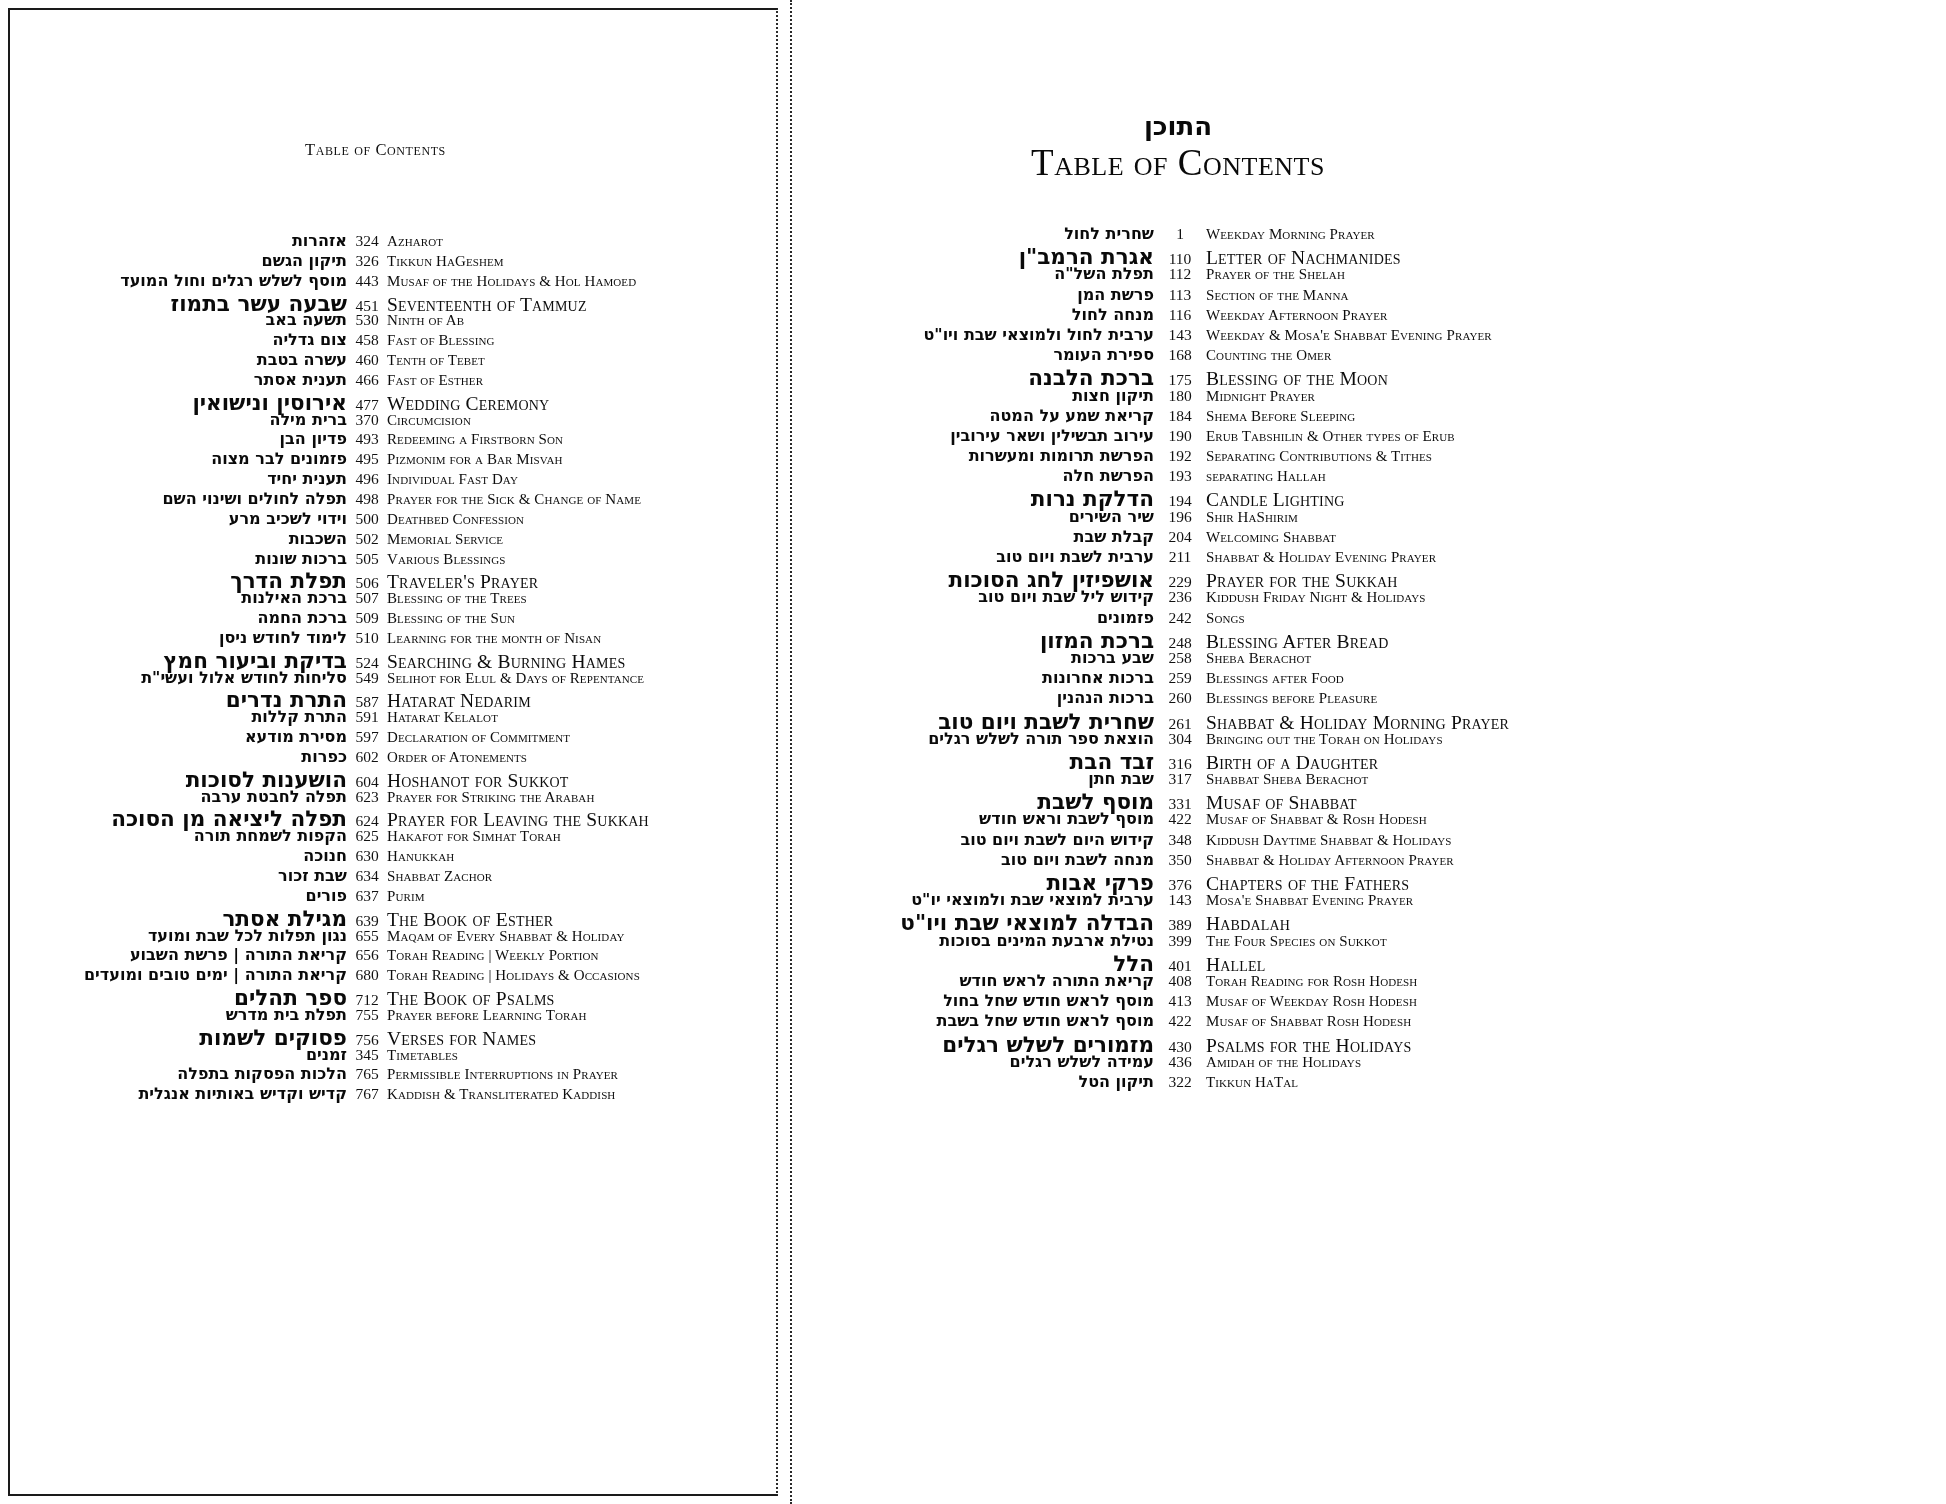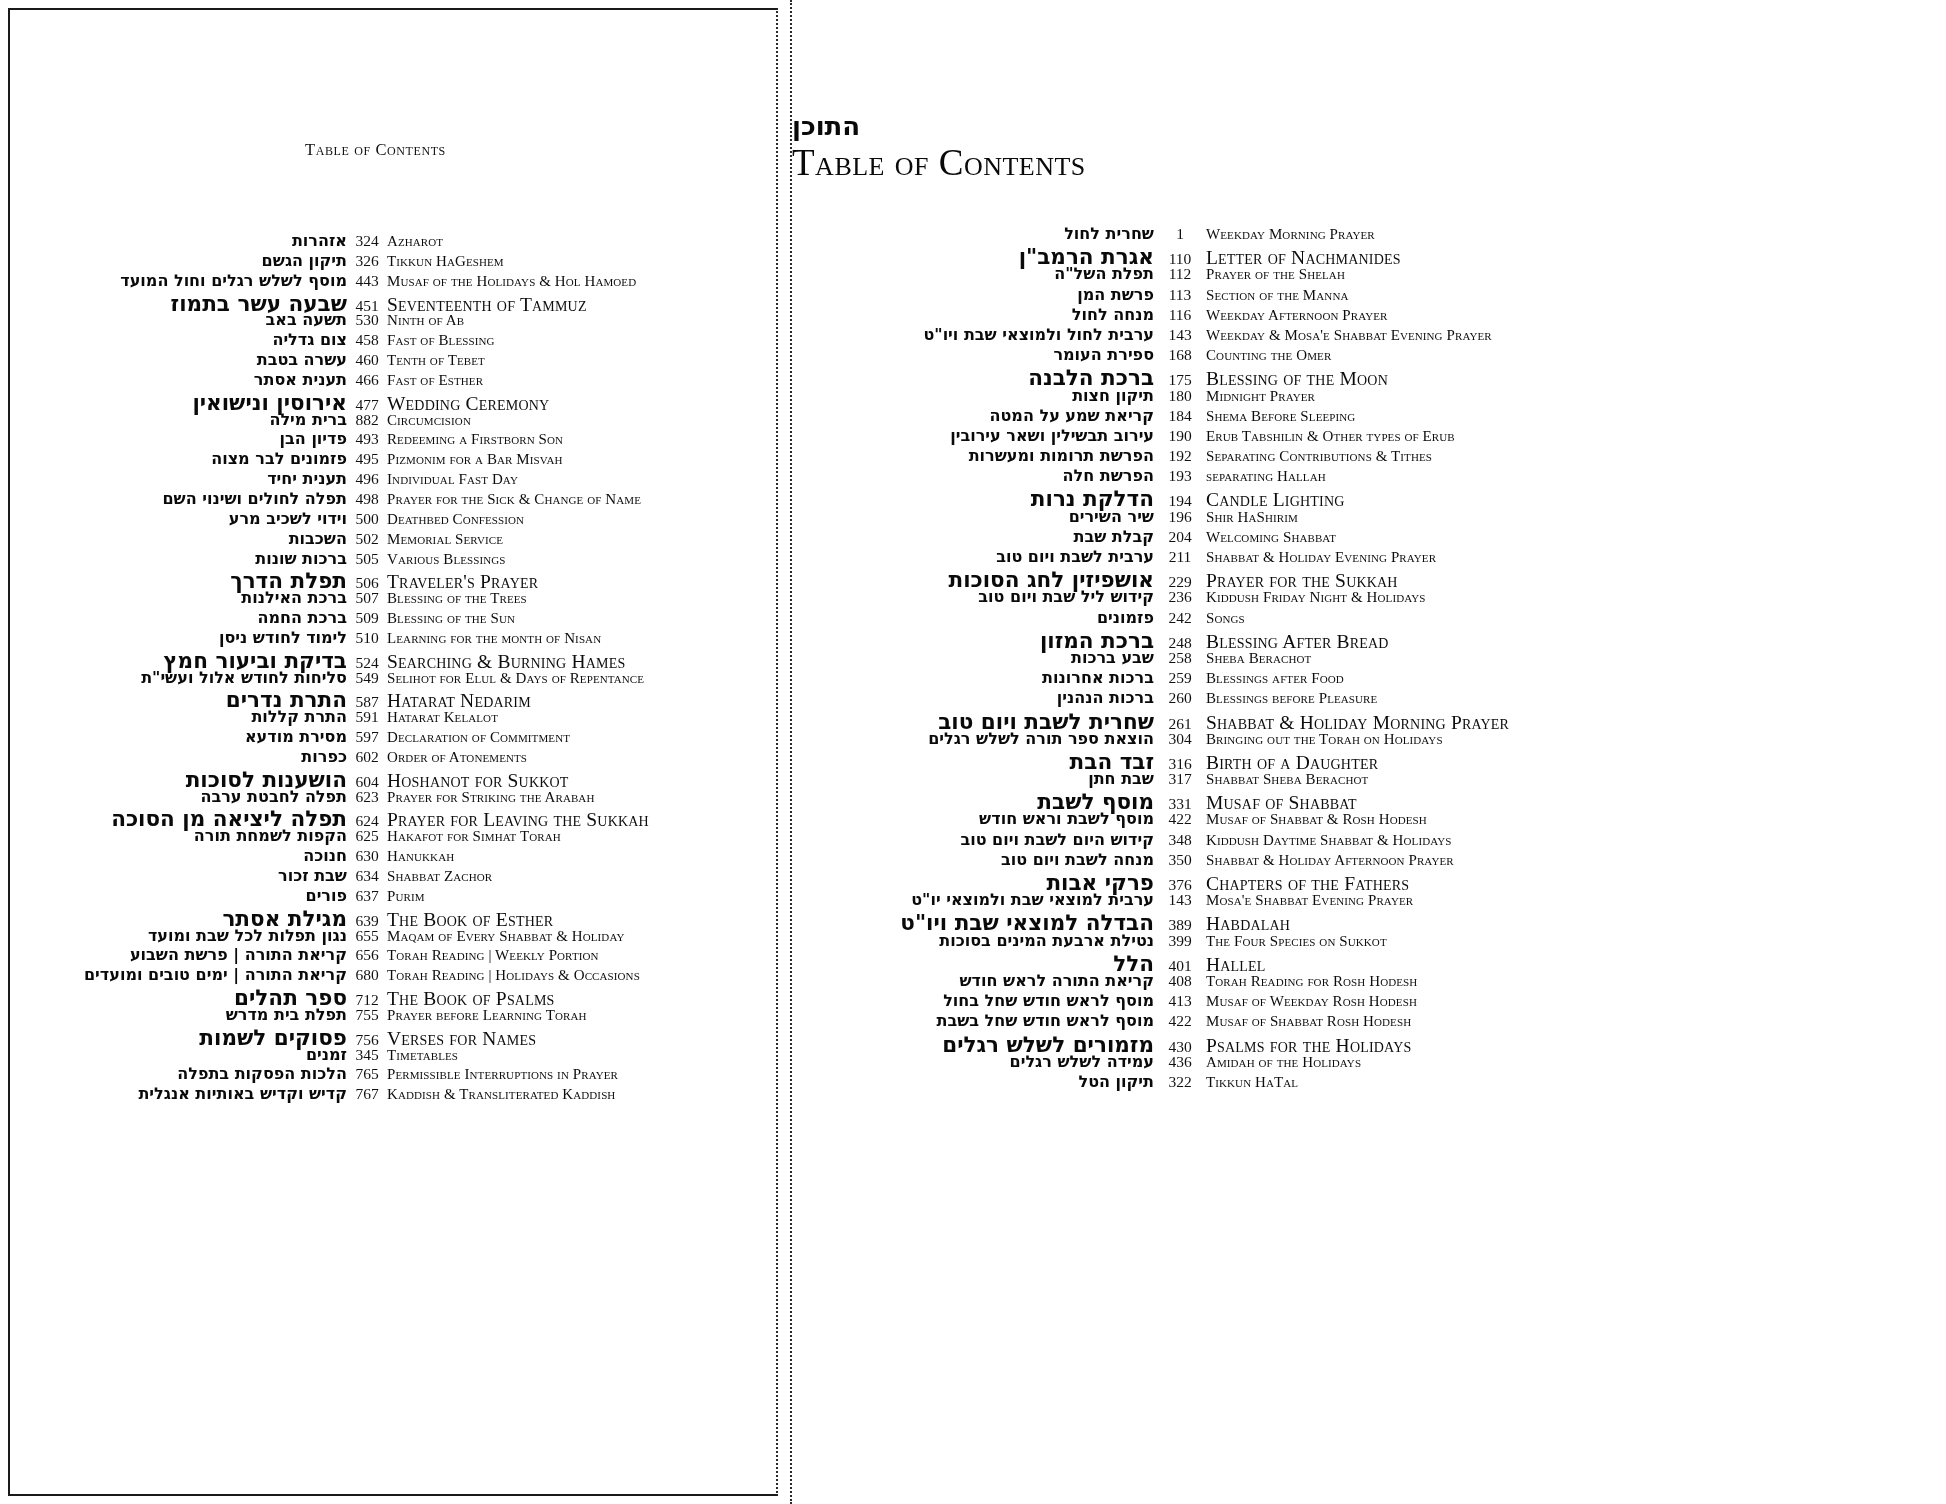--- a/index.html
+++ b/index.html
@@ -15,21 +15,21 @@
   }
   .page-right {
     left:790px; top:0; width:1156px; height:1504px;
     border-left:2px dotted #2a2a2a;
   }
   .running-header {
     position:absolute; top:130px; left:295px;
     font-variant:small-caps; font-size:16.5px; letter-spacing:0.6px; color:#111;
     white-space:nowrap;
   }
-  .main-header { position:absolute; top:112px; left:0; width:772px; text-align:left; }
+  .main-header { position:absolute; top:112px; left:0; width:772px; text-align:center; }
   .main-header .heb-title {
     font-family:"DejaVu Sans", sans-serif; font-weight:bold; font-size:26px; line-height:1.15; color:#0a0a0a;
   }
   .main-header .en-title {
     font-variant:small-caps; font-size:37px; line-height:1.15; letter-spacing:0.5px; color:#0a0a0a;
   }
   .toc-list { position:absolute; }
   .page-left  .toc-list { left:105px; top:221px; width:662px; }
   .page-right .toc-list { left:100px; top:224px; width:640px; }
   .toc-row { display:grid; align-items:baseline; }
@@ -92,21 +92,21 @@
           <span class="num">466</span>
           <span class="en">Fast of Esther</span>
         </div>
         <div class="toc-row major">
           <span class="heb">אירוסין ונישואין</span>
           <span class="num">477</span>
           <span class="en">Wedding Ceremony</span>
         </div>
         <div class="toc-row">
           <span class="heb">ברית מילה</span>
-          <span class="num">882</span>
+          <span class="num">370</span>
           <span class="en">Circumcision</span>
         </div>
         <div class="toc-row">
           <span class="heb">פדיון הבן</span>
           <span class="num">493</span>
           <span class="en">Redeeming a Firstborn Son</span>
         </div>
         <div class="toc-row">
           <span class="heb">פזמונים לבר מצוה</span>
           <span class="num">495</span>

